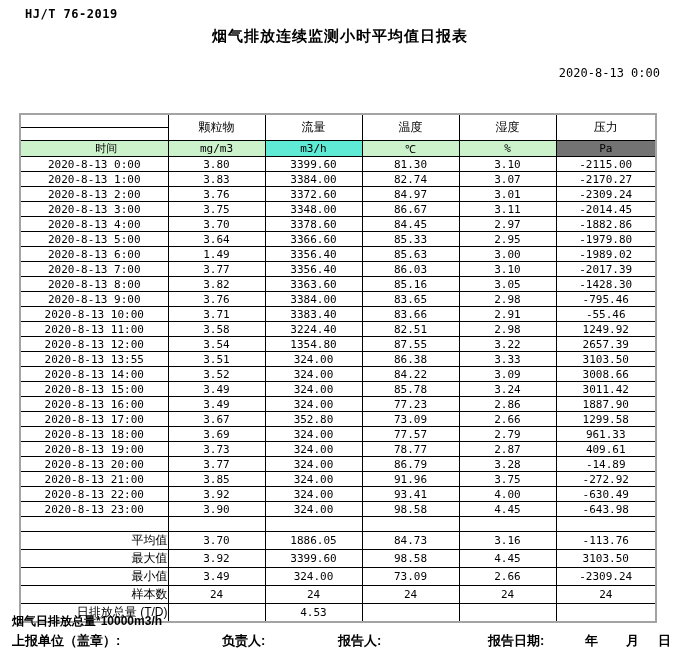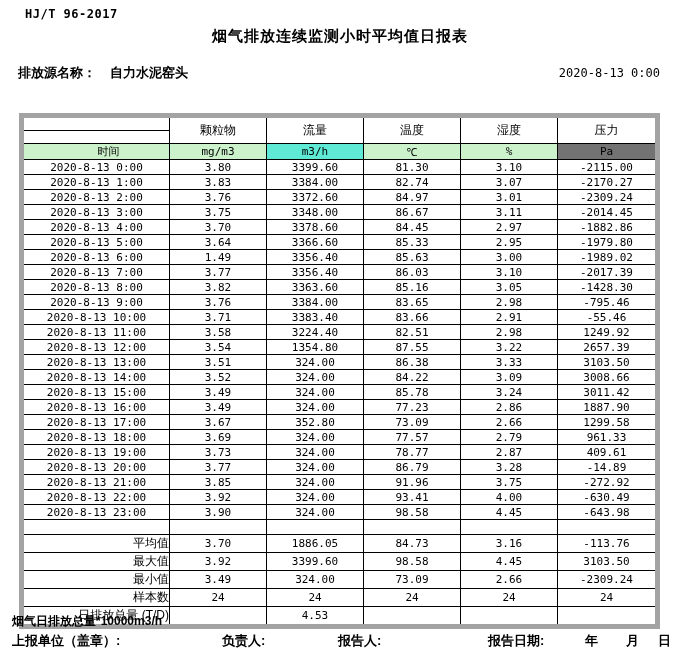--- a/index.html
+++ b/index.html
@@ -18,21 +18,21 @@
   }
   .source-row { position:absolute; left:18px; top:64px; font-size:13px; font-weight:bold; }
   .source-row .src-name { margin-left:14px; }
   .report-datetime {
     position:absolute; right:20px; top:66px; font-size:12px;
     font-family:"DejaVu Sans Mono", monospace;
   }
   .tbl-wrap { position:absolute; left:19px; top:113px; }
   table {
     border-collapse:collapse; table-layout:fixed;
-    border:5px solid #a3a3a3;
+    border:2px solid #a3a3a3;
     font-family:"DejaVu Sans Mono", monospace; font-size:11px;
   }
   td {
     border:1px solid #000; padding:0; text-align:center; vertical-align:middle;
     white-space:nowrap; overflow:hidden;
   }
   tr.h1 td, tr.h2 td { height:12px; }
   tr.h1 td.colname { font-size:12px; font-family:"Liberation Sans", sans-serif; }
   tr.units td { height:14px; font-size:11px; }
   tr.drow td, tr.srow td, tr.erow td { height:14px; }
@@ -47,26 +47,23 @@
   .lbl-date  { left:488px; }
   .lbl-year  { left:585px; }
   .lbl-month { left:626px; }
   .lbl-day   { left:658px; }
 </style>
 </head>
 <body>
 
 <div class="page">
 
-  <div class="std-code">HJ/T  96-2017</div>
+  <div class="std-code">HJ/T  76-2019</div>
   <div class="title">烟气排放连续监测小时平均值日报表</div>
 
-  <div class="source-row">
-    <span class="src-label">排放源名称：</span><span class="src-name">自力水泥窑头</span>
-  </div>
   <div class="report-datetime">2020-8-13  0:00</div>
 
   <div class="tbl-wrap">
     <table>
       <colgroup>
         <col style="width:148px">
           <col style="width:97px">
           <col style="width:97px">
         <col style="width:97px">
           <col style="width:97px">
@@ -192,21 +189,21 @@
           </tr>
           <tr class="drow">
             <td>2020-8-13 12:00</td>
             <td>3.54</td>
             <td>1354.80</td>
             <td>87.55</td>
             <td>3.22</td>
             <td>2657.39</td>
           </tr>
           <tr class="drow">
-            <td>2020-8-13 13:00</td>
+            <td>2020-8-13 13:55</td>
             <td>3.51</td>
             <td>324.00</td>
             <td>86.38</td>
             <td>3.33</td>
             <td>3103.50</td>
           </tr>
           <tr class="drow">
             <td>2020-8-13 14:00</td>
             <td>3.52</td>
             <td>324.00</td>

